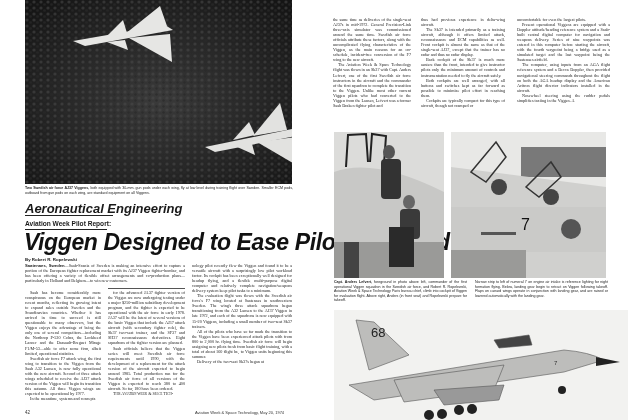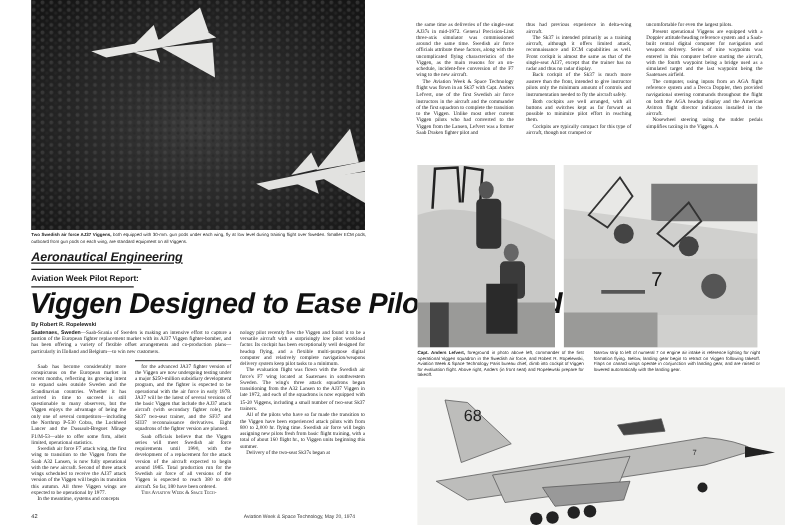--- a/index.html
+++ b/index.html
@@ -46,21 +46,21 @@
       <polygon points="232,142 273,166 270,137"></polygon>
       <polygon points="208,140 224,122 230,135"></polygon>
       <polygon points="210,146 230,155 227,144"></polygon>
     </g>
   </svg>
 </div>
 <div class="abs cap" style="left:25px; top:186px; width:268px;">
   <b>Two Swedish air force AJ37 Viggens,</b><span> both equipped with 30-mm. gun pods under each wing, fly at low level during training flight over Sweden. Smaller ECM pods, outboard from gun pods on each wing, are standard equipment on all Viggens.</span>
 </div>
 
-<div class="abs sans" style="left:25px; top:201px; font-size:10px; font-style:italic; font-weight:bold; color:#1a1a1a;text-decoration:underline;">Aeronautical Engineering</div>
+<div class="abs sans" style="left:25px; top:201px; font-size:13px; font-style:italic; font-weight:bold; color:#1a1a1a;">Aeronautical Engineering</div>
 <div class="rule" style="left:25px; top:215px; width:88px;"></div>
 
 <div class="abs sans" style="left:25px; top:220px; font-size:6.6px; font-weight:bold; color:#1a1a1a;">Aviation Week Pilot Report:</div>
 <div class="rule" style="left:25px; top:229px; width:82px;"></div>
 
 <div class="abs sans" style="left:24px; top:229px; font-size:23px; font-style:italic; font-weight:bold; letter-spacing:-0.4px; color:#111; white-space:nowrap;">Viggen Designed to Ease Pilot Workload</div>
 
 <div class="abs sans" style="left:25px; top:257px; font-size:4.4px; font-weight:bold; color:#222;">By Robert R. Ropelewski</div>
 
 <div class="abs col" style="left:25px; top:263px; width:160px;">

